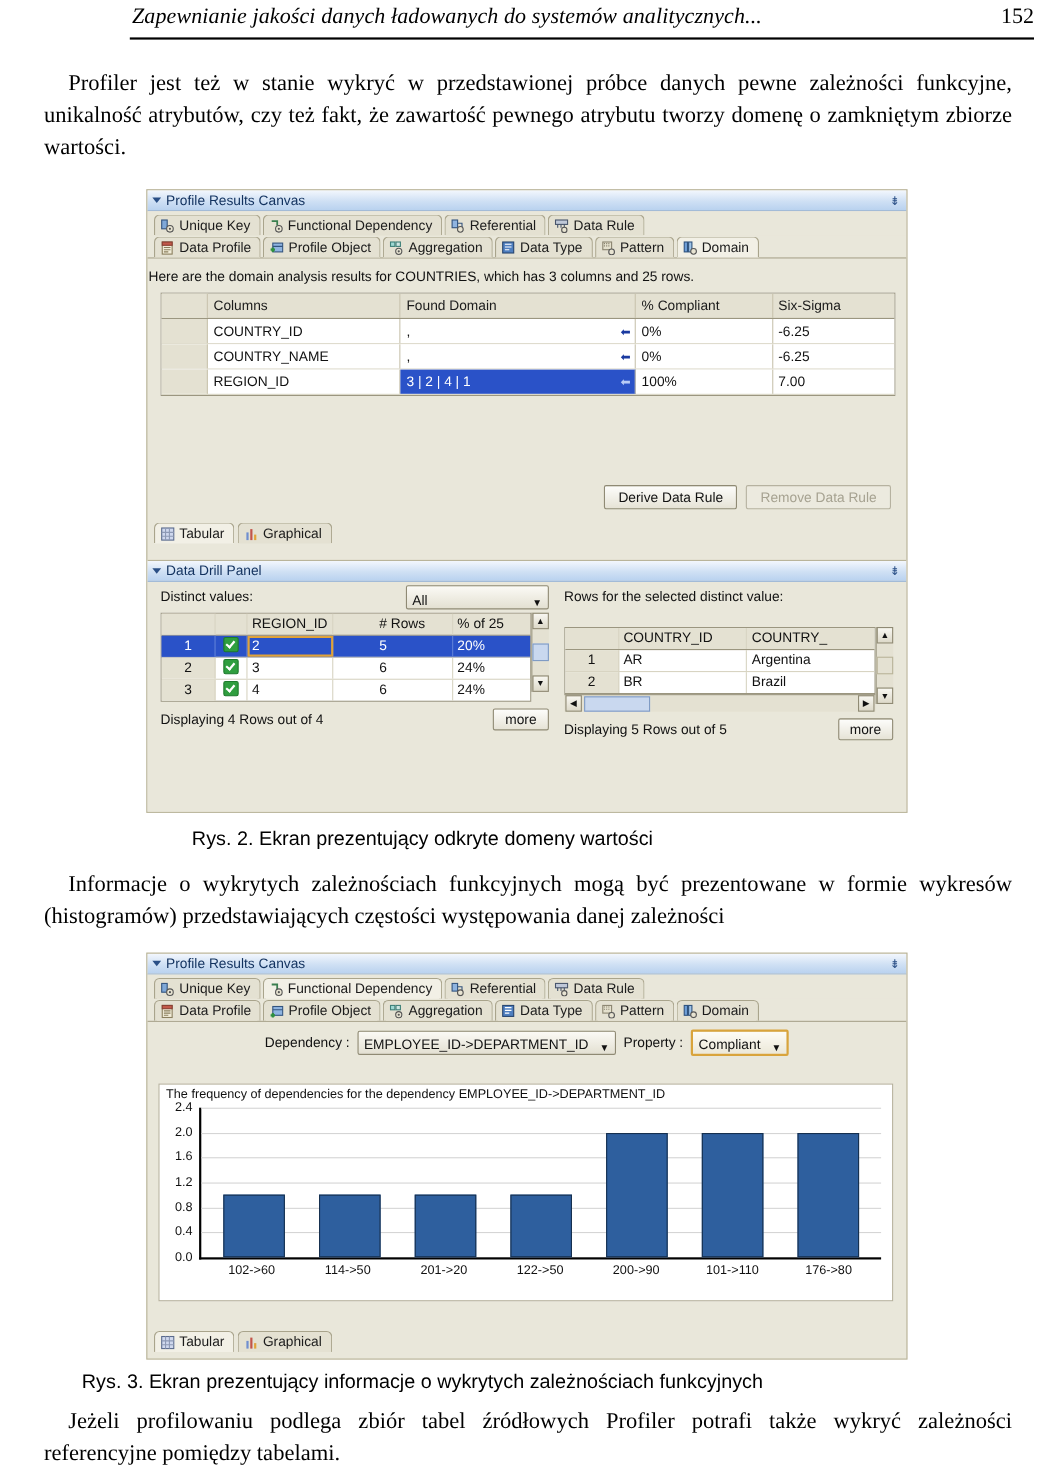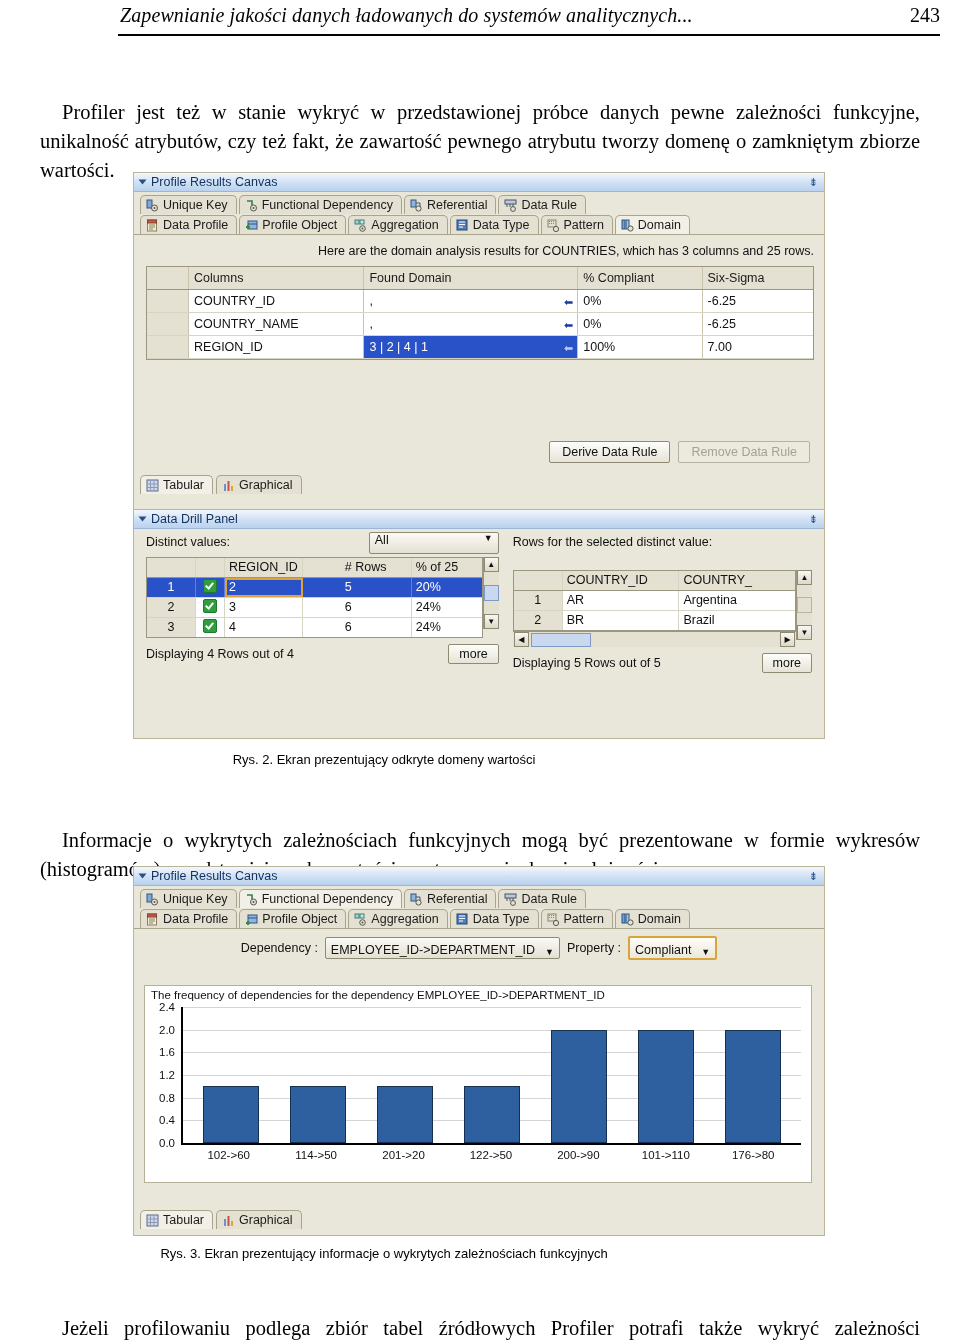--- a/index.html
+++ b/index.html
@@ -23,29 +23,28 @@
   .rule{
     position:absolute; left:118px; top:34px; width:822px; height:2px;
     background:#000;
   }
 
   
   .para{
     position:absolute;
     font-size:20.5px; line-height:29px; text-align:justify;
     font-family:"Liberation Serif", serif;
-    margin-top:36px;
   }
   #para1{left:40px; top:62px; width:880px; text-indent:22px;}
   #para2{left:40px; top:790px; width:880px; text-indent:22px;}
   #para3{left:40px; top:1278px; width:880px; text-indent:22px;}
 
   .caption{
     position:absolute; width:768px; text-align:center;
-    font-family:"Liberation Sans", sans-serif; font-size:13px;
+    font-family:"Liberation Sans", sans-serif; font-size:18px;
   }
   #cap2{left:0; top:752px;}
   #cap3{left:0; top:1246px;}
 
   
   .shot{
     position:absolute;
     background:#e9e7da;
     border:1px solid #b9b49a;
     font-family:"Liberation Sans", sans-serif;
@@ -83,21 +82,21 @@
     font-size:12.5px; line-height:14px; white-space:nowrap;
     color:#1b1b1b;
   }
   .tab.active{background:#f2f0e6;}
   .tabstrip-line{height:1px;background:#a9a48c;}
 
   
   .ic{width:13px;height:13px;display:inline-block;position:relative;flex:0 0 auto;}
   .ic svg{display:block;}
 
-  .infoline{font-size:12.5px; padding:9px 10px 6px 1px;text-align:right;}
+  .infoline{font-size:12.5px; padding:9px 10px 6px 1px;}
 
   
   .grid{
     margin:2px 10px 0 12px;
     border:1px solid #9b9680;
     background:#fff;
     font-size:12.5px;
   }
   .grid .hrow{
     display:flex; background:#e4e1d2; border-bottom:1px solid #9b9680;
@@ -142,21 +141,21 @@
   
   .drill{position:absolute; left:0; right:0; bottom:0; height:228px; background:#e9e7da;
          border-top:1px solid #b9b49a;}
   .drill .cols{display:flex; padding:6px 12px 0 12px; gap:14px;}
   .dcol{flex:1; position:relative;}
   .dlabel{font-size:12.5px; margin-bottom:6px; height:16px;}
   .selbox{
     position:absolute; right:0; top:-3px; width:118px; height:20px;
     background:linear-gradient(#fbfaf5,#e3e0d2);
     border:1px solid #8f8a74; border-radius:2px;
-    display:flex; align-items:flex-start; padding:0 5px; font-size:12.5px;
+    display:flex; align-items:flex-end; padding:0 5px; font-size:12.5px;
   }
   .selbox .caret{margin-left:auto; font-size:9px;}
 
   .minigrid{border:1px solid #9b9680; background:#fff; font-size:12.5px;}
   .minigrid .mh{display:flex; background:#e4e1d2; border-bottom:1px solid #9b9680;}
   .minigrid .mr{display:flex; border-bottom:1px solid #d8d4c2;}
   .minigrid .mh span, .minigrid .mr span{
     padding:1px 4px; height:17px; line-height:17px; overflow:hidden; white-space:nowrap;
     border-right:1px solid #d8d4c2;
   }
@@ -236,21 +235,21 @@
   }
   .xlab{width:9.2%; text-align:center; font-size:11.5px;}
 </style>
 </head>
 <body>
 
 <div class="page">
 
   <div class="runhead">
     <div class="title">Zapewnianie jakości danych ładowanych do systemów analitycznych...</div>
-    <div class="pageno">243</div>
+    <div class="pageno">152</div>
   </div>
   <div class="rule"></div>
 
   <div class="para" id="para1">Profiler jest też w stanie wykryć w przedstawionej próbce danych pewne zależności funkcyjne, unikalność atrybutów, czy też fakt, że zawartość pewnego atrybutu tworzy domenę o zamkniętym zbiorze wartości.</div>
 
   <div class="shot" id="shot1">
 
     <div class="panelbar">
       <span class="tri"></span>
       <span>Profile Results Canvas</span>

